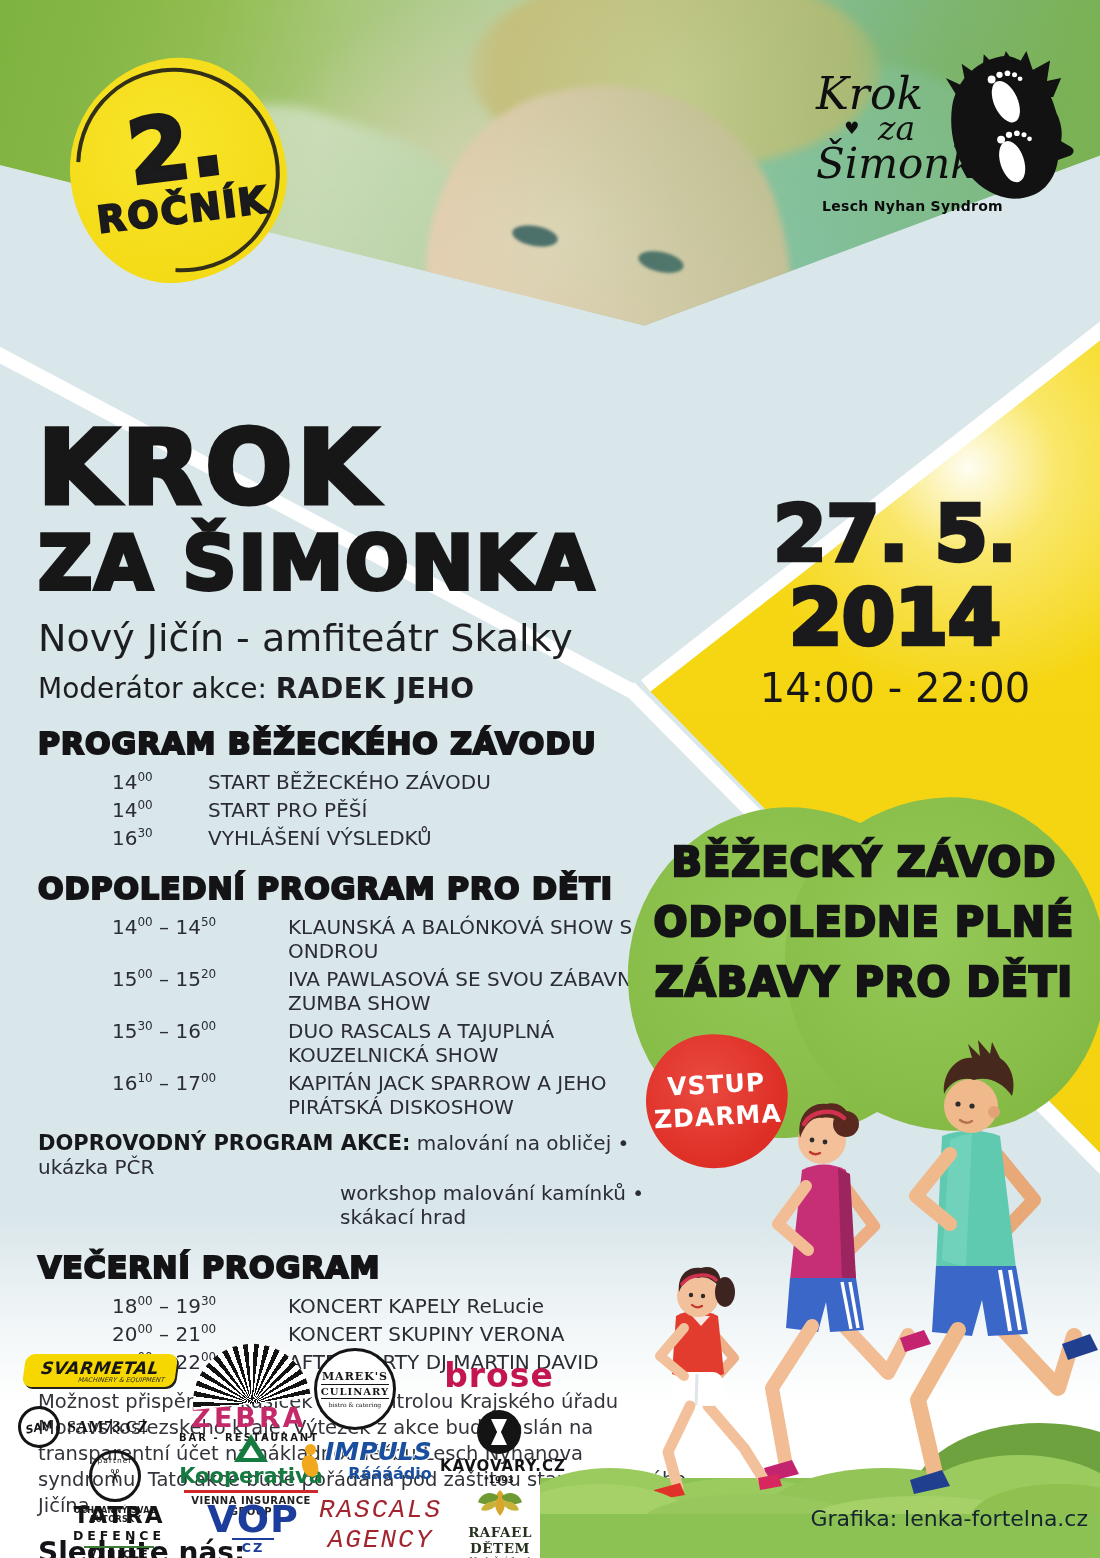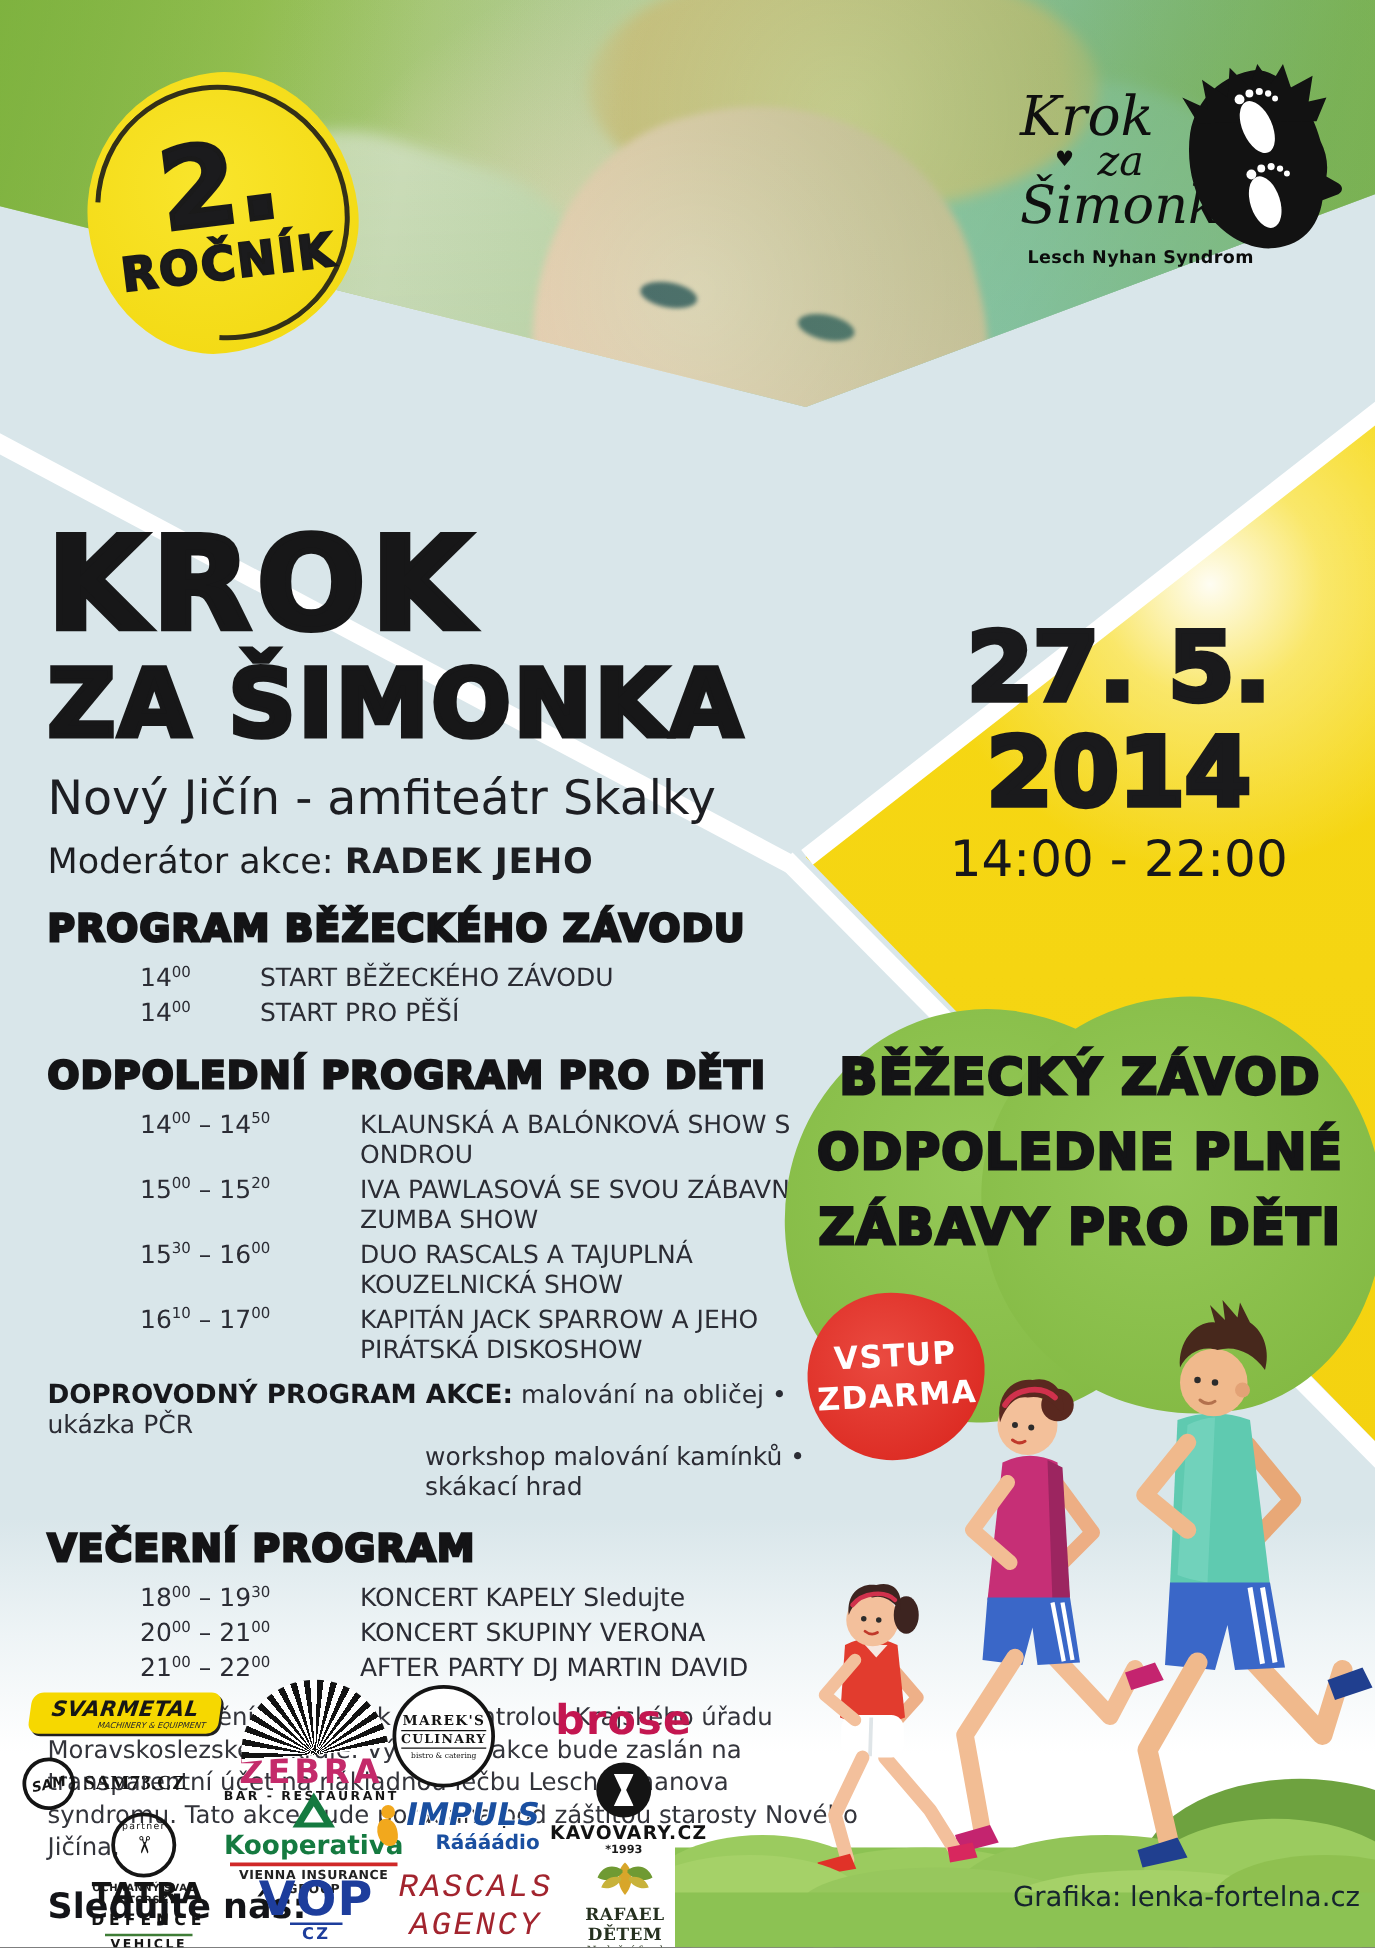--- a/index.html
+++ b/index.html
@@ -234,20 +234,24 @@
     <div class="sec">PROGRAM BĚŽECKÉHO ZÁVODU</div>
     <div class="plist w1">
         <div class="prow">
           <span class="ptime">14<sup>00</sup></span>
           <span class="plabel">START BĚŽECKÉHO ZÁVODU</span>
         </div>
         <div class="prow">
           <span class="ptime">14<sup>00</sup></span>
           <span class="plabel">START PRO PĚŠÍ</span>
         </div>
+        <div class="prow">
+          <span class="ptime">16<sup>30</sup></span>
+          <span class="plabel">VYHLÁŠENÍ VÝSLEDKŮ</span>
+        </div>
       </div>
 
     <div class="sec">ODPOLEDNÍ PROGRAM PRO DĚTI</div>
     <div class="plist w2">
         <div class="prow">
           <span class="ptime">14<sup>00</sup> – 14<sup>50</sup></span>
           <span class="plabel">KLAUNSKÁ A BALÓNKOVÁ SHOW S ONDROU</span>
         </div>
         <div class="prow">
           <span class="ptime">15<sup>00</sup> – 15<sup>20</sup></span>
@@ -265,21 +269,21 @@
 
     <div class="side">
       <div><span class="lb">DOPROVODNÝ PROGRAM AKCE:</span> <span>malování na obličej •  ukázka PČR</span></div>
       <div class="l2">workshop malování kamínků • skákací hrad</div>
     </div>
 
     <div class="sec">VEČERNÍ PROGRAM</div>
     <div class="plist w2">
         <div class="prow">
           <span class="ptime">18<sup>00</sup> – 19<sup>30</sup></span>
-          <span class="plabel">KONCERT KAPELY Sledujte</span>
+          <span class="plabel">KONCERT KAPELY ReLucie</span>
         </div>
         <div class="prow">
           <span class="ptime">20<sup>00</sup> – 21<sup>00</sup></span>
           <span class="plabel">KONCERT SKUPINY VERONA</span>
         </div>
         <div class="prow">
           <span class="ptime">21<sup>00</sup> – 22<sup>00</sup></span>
           <span class="plabel">AFTER PARTY DJ MARTIN DAVID</span>
         </div>
       </div>

